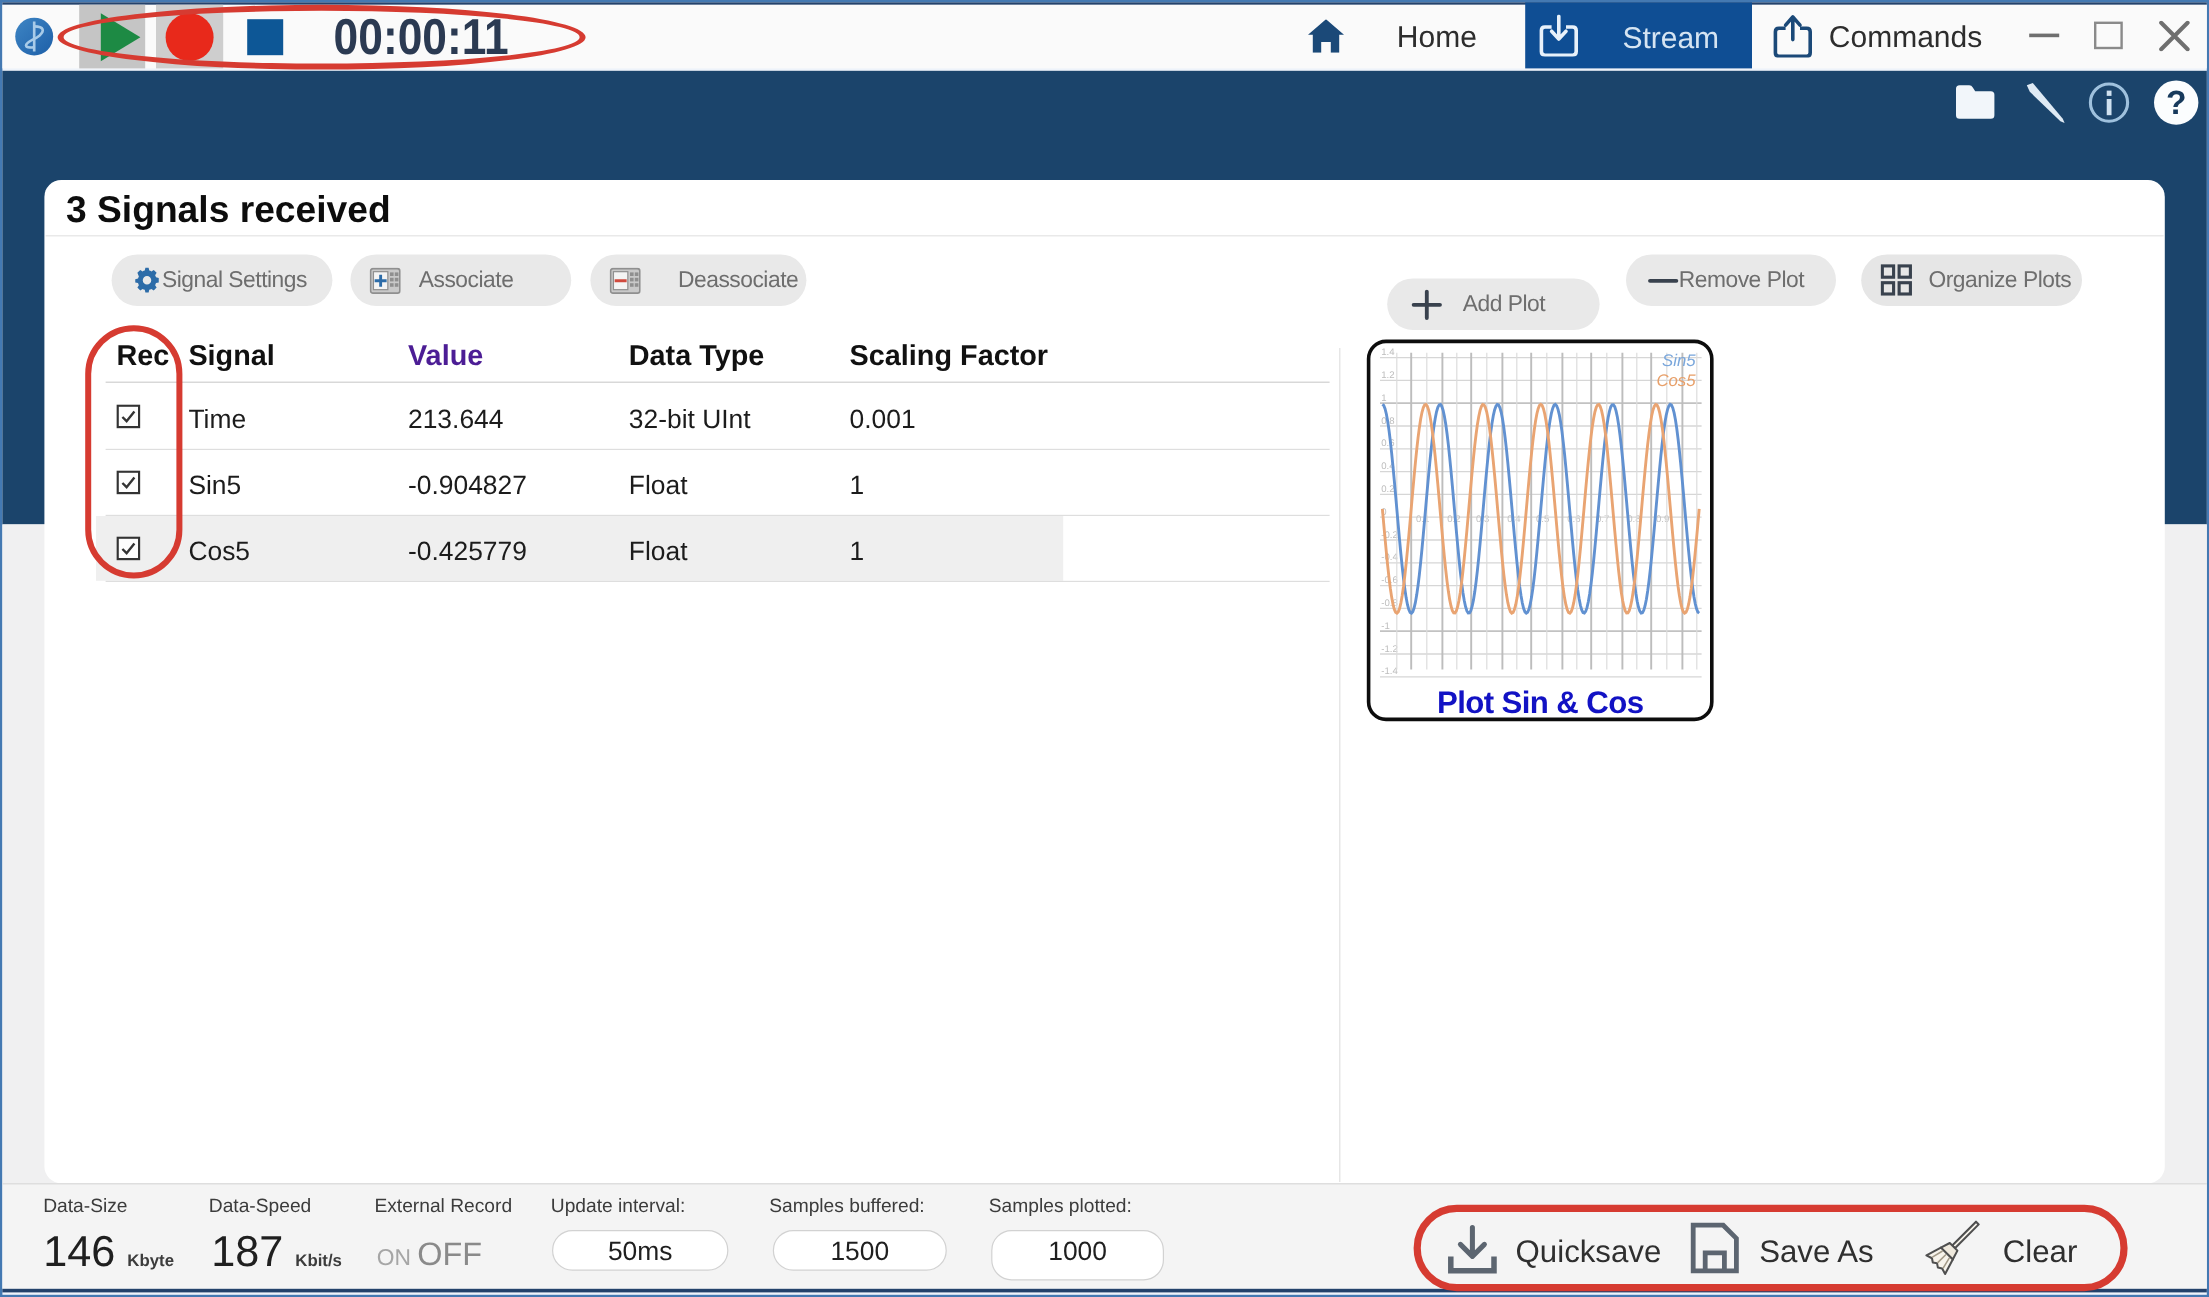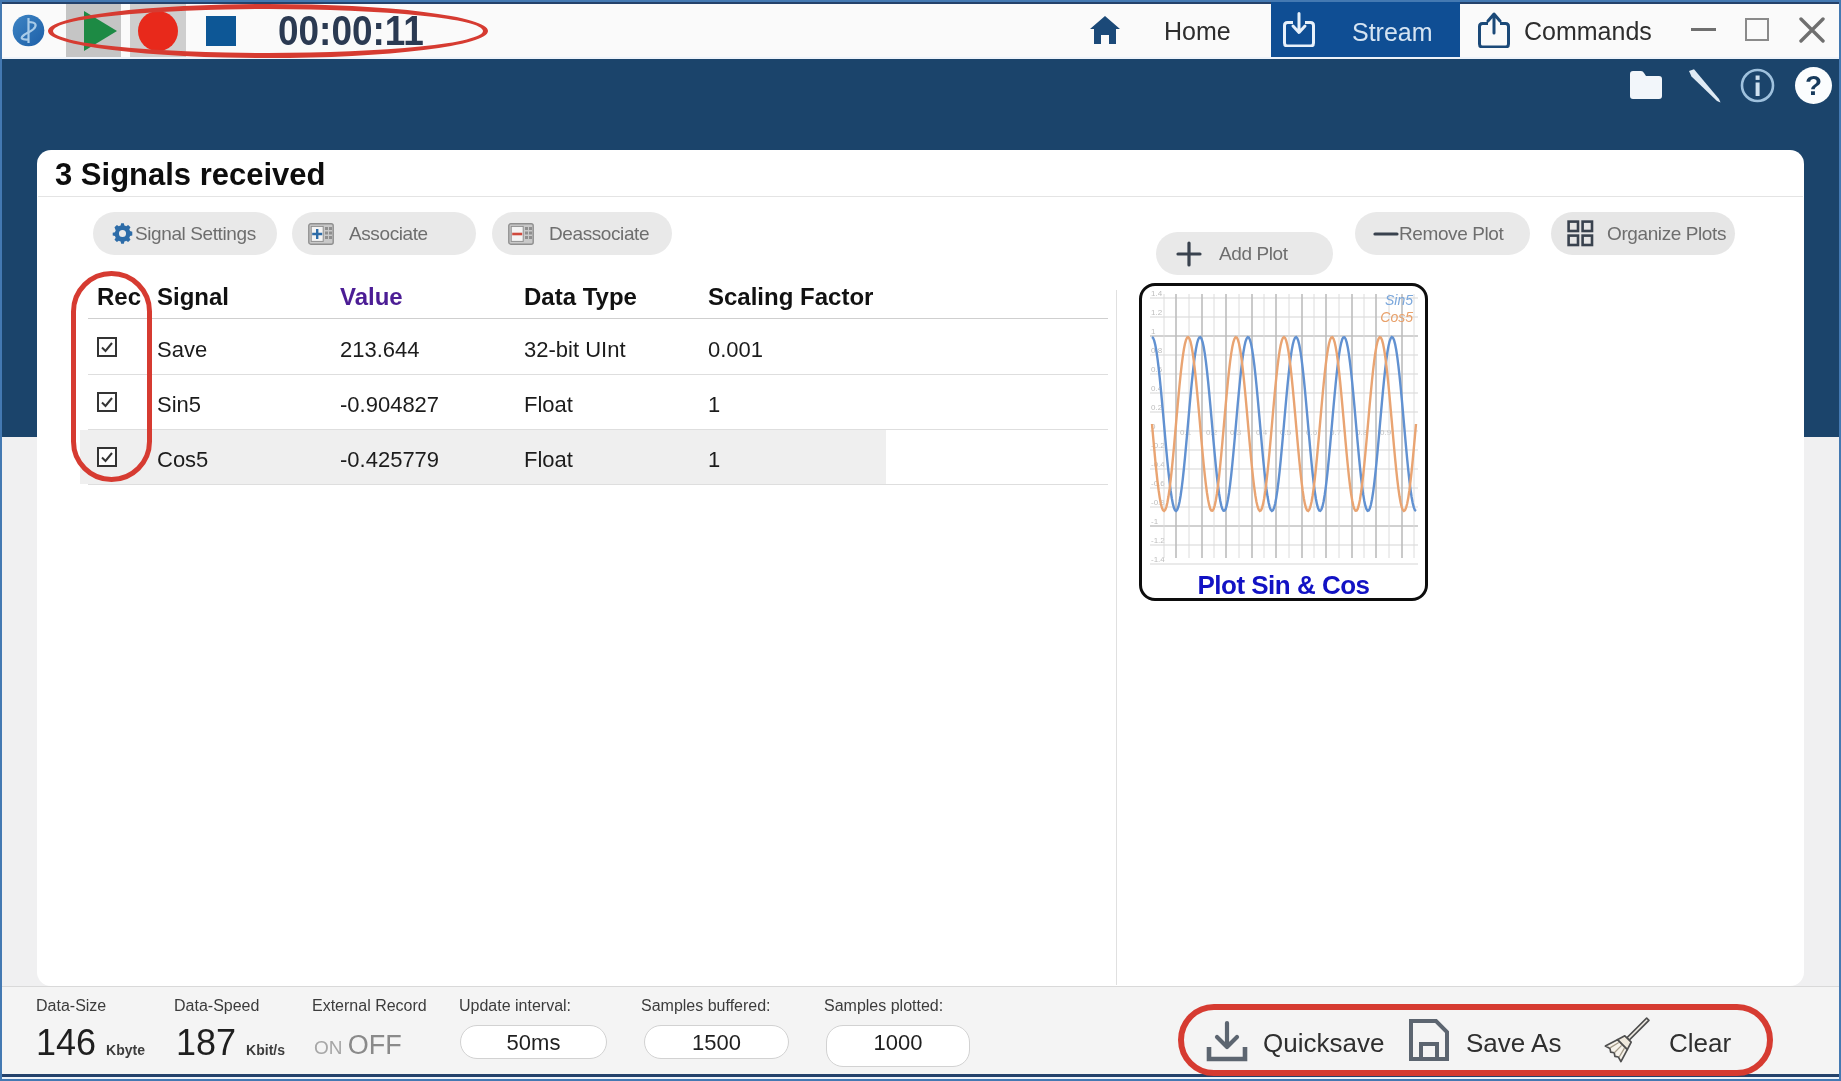--- a/index.html
+++ b/index.html
@@ -119,21 +119,21 @@
     <path d="M4.2 11 L14.2 11" stroke="#d04a3e" stroke-width="2.6"></path>
     <g fill="#8f8f8f">
         <rect x="17" y="4" width="3" height="3"></rect>
         <rect x="21" y="4" width="3" height="3"></rect>
         <rect x="17" y="8.5" width="3" height="3"></rect>
         <rect x="21" y="8.5" width="3" height="3"></rect>
         <rect x="17" y="13" width="3" height="3"></rect>
         <rect x="21" y="13" width="3" height="3"></rect>
       </g>
   </svg>
-  <span style="margin-left:15px;">Deassociate</span>
+  <span style="margin-left:31px;">Deassociate</span>
 </div>
 
 <div class="pill" style="left:1156px; top:212px; width:177px;margin-top:20px;">
   <svg style="margin-left:20px;" width="26" height="26" viewBox="0 0 26 26">
       <path d="M13 2 L13 24 M2 13 L24 13" stroke="#39424e" stroke-width="3.2" stroke-linecap="round"></path>
     </svg>
   <span style="margin-left:17px;">Add Plot</span>
 </div>
 <div class="pill" style="left:1355px; top:212px; width:175px;">
   <svg style="margin-left:18px;" width="26" height="26" viewBox="0 0 26 26">
@@ -156,21 +156,21 @@
 <div class="abs" style="left:80px; top:430px; width:806px; height:54px; background:#efefef;"></div>
 <div class="abs" style="left:97px; top:283px; font-size:24px; font-weight:bold; color:#111;">Rec</div>
 <div class="abs" style="left:157px; top:283px; font-size:24px; font-weight:bold; color:#111;">Signal</div>
 <div class="abs" style="left:340px; top:283px; font-size:24px; font-weight:bold; color:#4c1d95;">Value</div>
 <div class="abs" style="left:524px; top:283px; font-size:24px; font-weight:bold; color:#111;">Data Type</div>
 <div class="abs" style="left:708px; top:283px; font-size:24px; font-weight:bold; color:#111;">Scaling Factor</div>
 <div class="abs" style="left:88px; top:318px; width:1020px; height:1px; background:#cfcfcf;"></div>
 <div class="abs" style="left:88px; top:374px; width:1020px; height:1px; background:#dedede;"></div>
 <div class="abs" style="left:88px; top:429px; width:1020px; height:1px; background:#dedede;"></div>
 <div class="abs" style="left:88px; top:484px; width:1020px; height:1px; background:#dedede;"></div>
-<div class="abs" style="left:157px; top:337px; font-size:22px; color:#1c1c1c;">Save</div>
+<div class="abs" style="left:157px; top:337px; font-size:22px; color:#1c1c1c;">Time</div>
 <div class="abs" style="left:340px; top:337px; font-size:22px; color:#1c1c1c;">213.644</div>
 <div class="abs" style="left:524px; top:337px; font-size:22px; color:#1c1c1c;">32-bit UInt</div>
 <div class="abs" style="left:708px; top:337px; font-size:22px; color:#1c1c1c;">0.001</div>
 <div class="abs" style="left:157px; top:392px; font-size:22px; color:#1c1c1c;">Sin5</div>
 <div class="abs" style="left:340px; top:392px; font-size:22px; color:#1c1c1c;">-0.904827</div>
 <div class="abs" style="left:524px; top:392px; font-size:22px; color:#1c1c1c;">Float</div>
 <div class="abs" style="left:708px; top:392px; font-size:22px; color:#1c1c1c;">1</div>
 <div class="abs" style="left:157px; top:447px; font-size:22px; color:#1c1c1c;">Cos5</div>
 <div class="abs" style="left:340px; top:447px; font-size:22px; color:#1c1c1c;">-0.425779</div>
 <div class="abs" style="left:524px; top:447px; font-size:22px; color:#1c1c1c;">Float</div>

